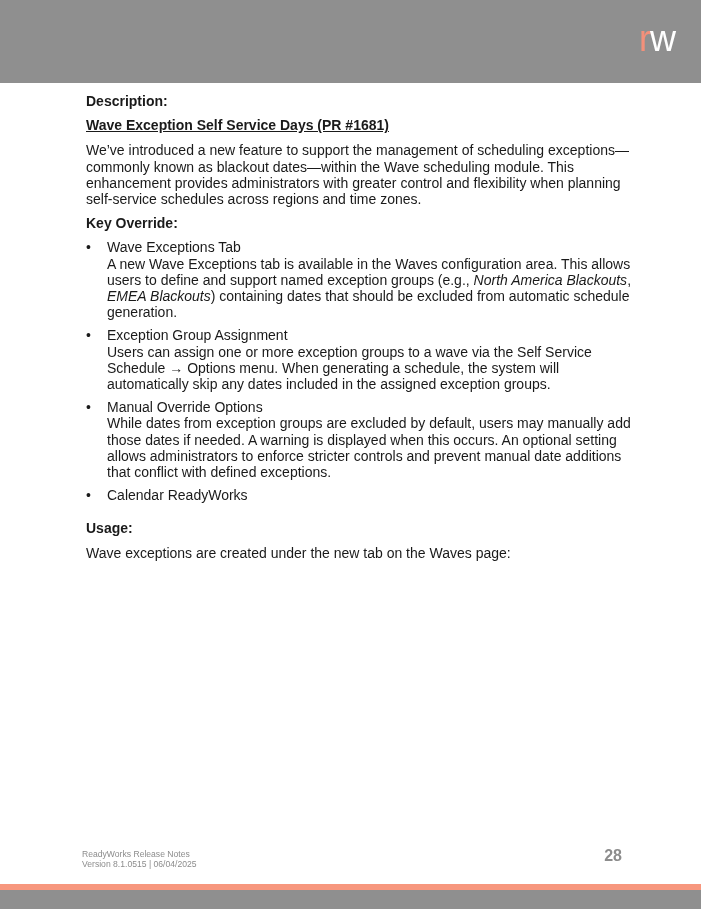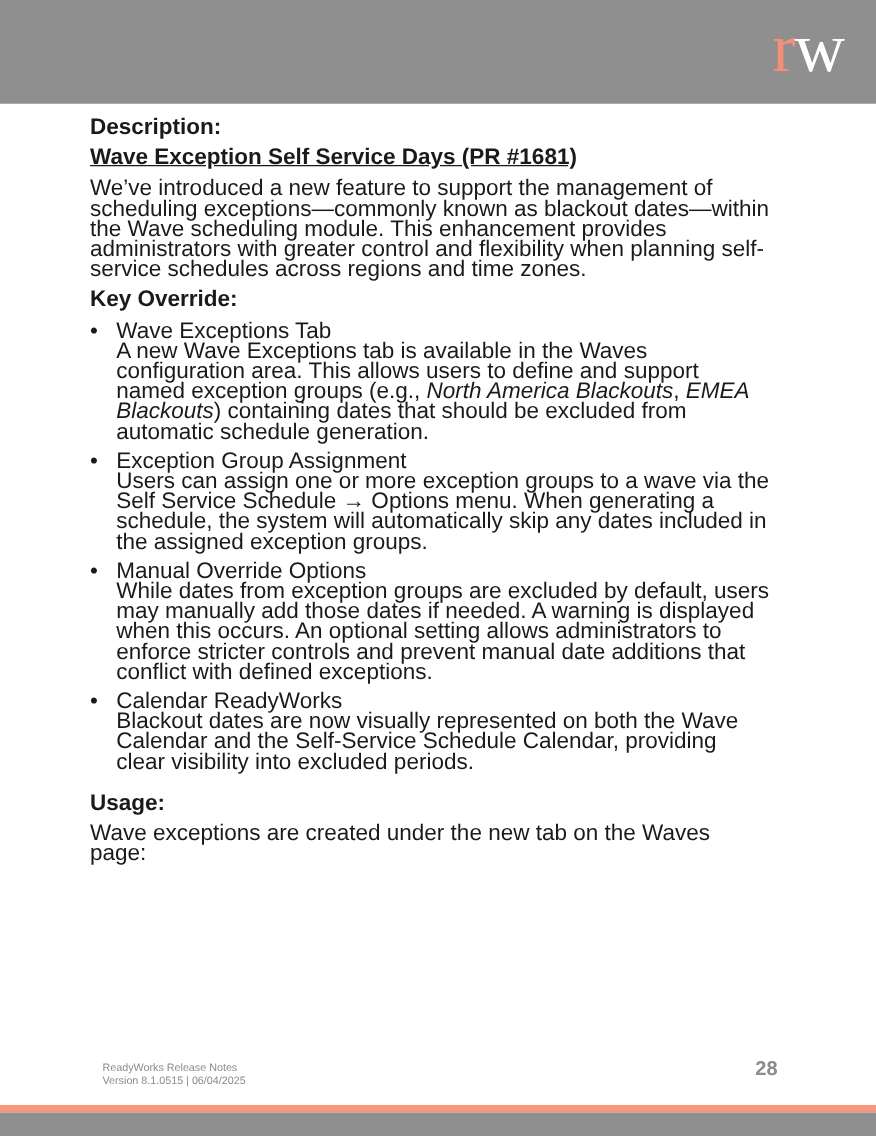--- a/index.html
+++ b/index.html
@@ -8,28 +8,28 @@
       background: #ffffff;
       font-family: "Liberation Sans", sans-serif;
       color: #1a1a1a;
     }
     .header-band {
       position: absolute; left: 0; top: 0; width: 701px; height: 83px;
       background: #8f8f8f;
     }
     .logo {
       position: absolute; right: 26px; top: 14px;
-      font-family: Liberation Serif, serif;
-      font-size: 56px; line-height: 50px; letter-spacing: -1px;
+      font-family: Liberation Sans, sans-serif;
+      font-size: 36px; line-height: 50px; letter-spacing: -1px;
     }
     .logo .r { color: #f3907a; }
     .logo .w { color: #ffffff; }
     .content {
-      position: absolute; left: 72px; top: 93px; width: 545px;
-      font-size: 18px; line-height: 16.2px;
+      position: absolute; left: 86px; top: 93px; width: 545px;
+      font-size: 14px; line-height: 16.2px;
     }
     .h-label { font-weight: bold; margin: 0 0 8px 0; }
     .title { font-weight: bold; text-decoration: underline; margin: 0 0 9px 0; }
     p { margin: 0 0 8px 0; }
     ul.features { list-style: none; margin: 8px 0 0 0; padding: 0; }
     ul.features li { position: relative; padding-left: 21px; margin-bottom: 7px; }
     ul.features li .bullet { position: absolute; left: 0; top: 0; }
     .feat-title { display: block; }
     .feat-desc { display: block; }
     .spacer { height: 10px; }
@@ -75,21 +75,20 @@
       <span class="feat-desc">Users can assign one or more exception groups to a wave via the Self Service Schedule → Options menu. When generating a schedule, the system will automatically skip any dates included in the assigned exception groups.</span>
     </li>
     <li>
       <span class="bullet">•</span>
       <span class="feat-title">Manual Override Options</span>
       <span class="feat-desc">While dates from exception groups are excluded by default, users may manually add those dates if needed. A warning is displayed when this occurs. An optional setting allows administrators to enforce stricter controls and prevent manual date additions that conflict with defined exceptions.</span>
     </li>
     <li>
       <span class="bullet">•</span>
       <span class="feat-title">Calendar ReadyWorks</span>
-      <span class="feat-desc">Blackout dates are now visually represented on both the Wave Calendar and the Self-Service Schedule Calendar, providing clear visibility into excluded periods.</span>
     </li>
   </ul>
 
   <div class="spacer"></div>
   <div class="h-label">Usage:</div>
   <p>Wave exceptions are created under the new tab on the Waves page:</p>
 </div>
 
 <div class="footer-left">
   <div>ReadyWorks Release Notes</div>

